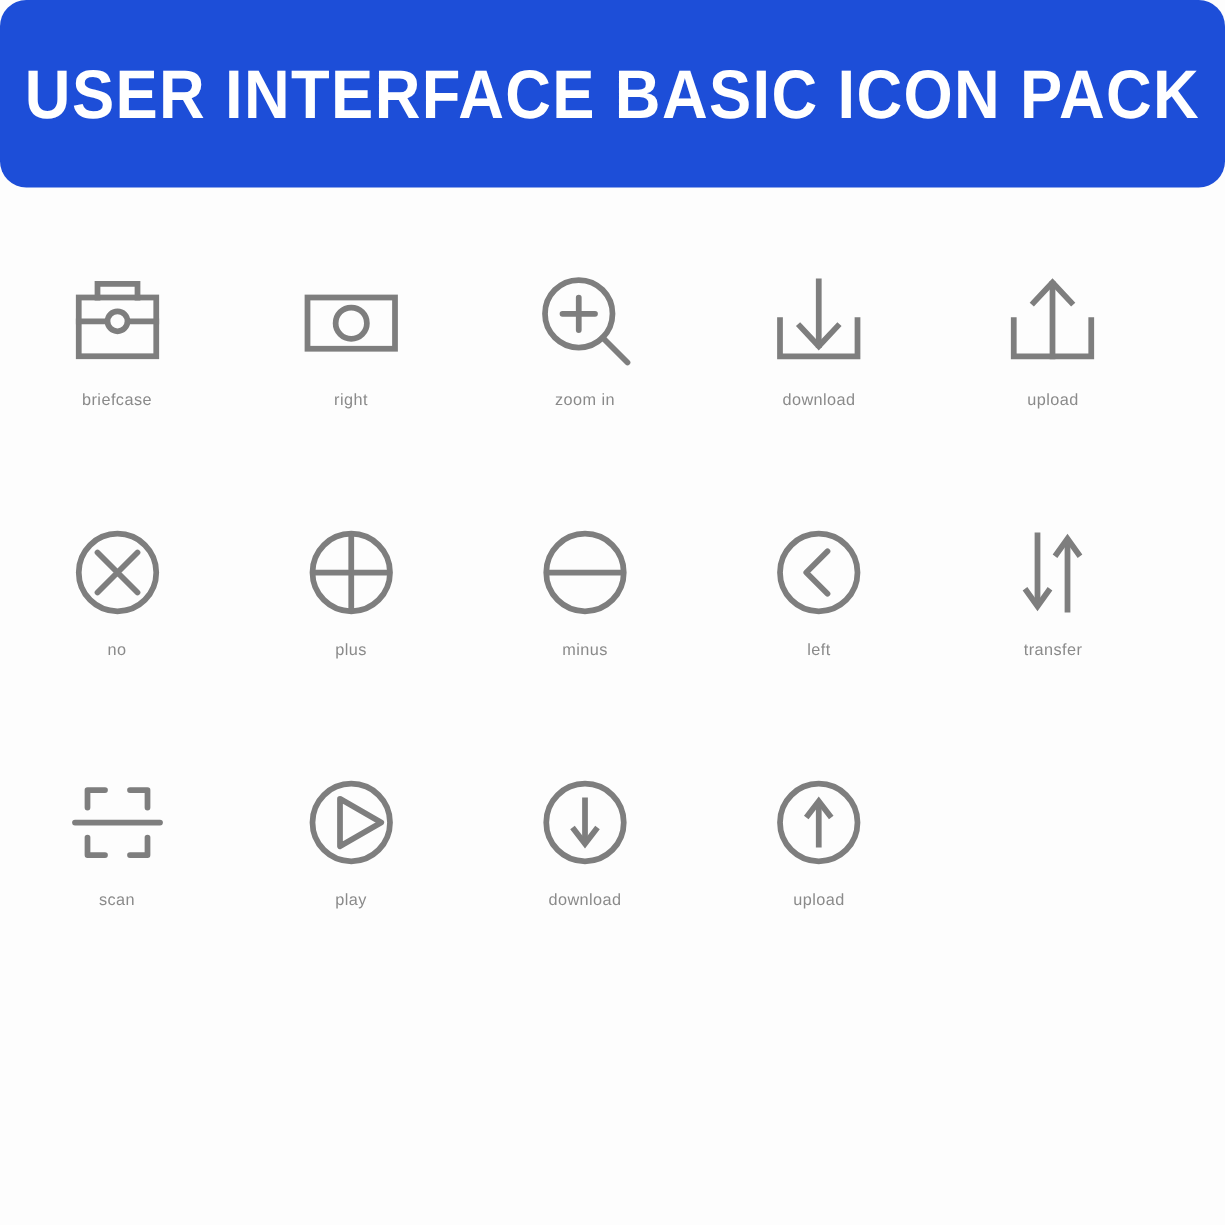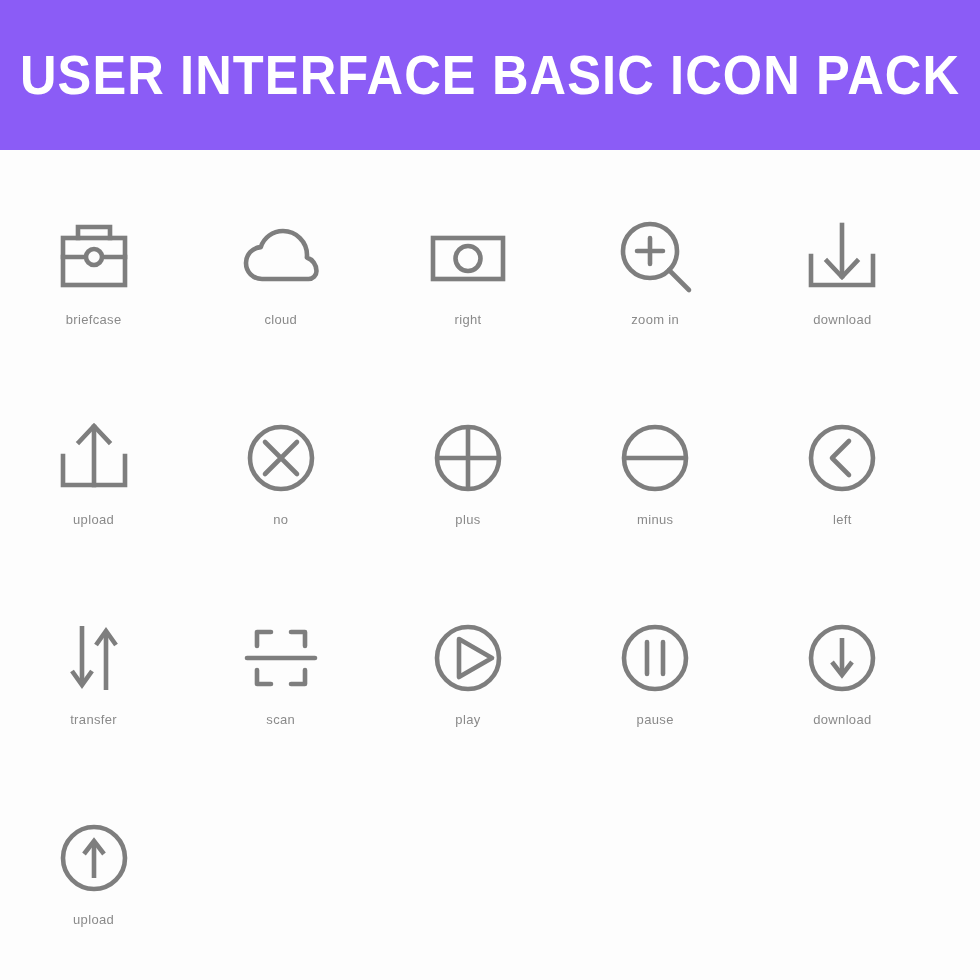--- a/index.html
+++ b/index.html
@@ -21,24 +21,25 @@
     background: #fdfdfd;
   }
 
   
   .banner {
     position: absolute;
     top: 0;
     left: 0;
     width: 980px;
     height: 150px;
-    background: #8b5cf6;
+    background: #1d4ed8;
     display: flex;
     align-items: center;
     justify-content: center;
+    border-radius: 21px;
   }
   .banner-title {
     color: #ffffff;
     font-family: "Liberation Sans", sans-serif;
     font-size: 55px;
     font-weight: bold;
     letter-spacing: 1.2px;
     text-transform: uppercase;
     transform: scaleX(0.92);
     transform-origin: center center;
@@ -104,32 +105,20 @@
         <svg viewBox="0 0 96 96" fill="none" stroke="#7e7e7e" stroke-width="4.6" stroke-linecap="square" stroke-linejoin="miter">
           <rect x="17" y="28" width="62" height="47"></rect>
           <path d="M32 28 V17 H64 V28"></path>
           <path d="M17 47 H37 M59 47 H79"></path>
           <circle cx="48" cy="47" r="8"></circle>
         </svg>
       </div>
       <div class="cap">briefcase</div>
     </div>
 
-    <div class="cell">
-      <div class="glyph">
-        <svg viewBox="0 0 96 96" fill="none" stroke="#7e7e7e" stroke-width="4.6" stroke-linecap="round" stroke-linejoin="round">
-          <path d="M29 69 C20 69 13 62 13 53 C13 44.5 19.5 37.6 27.8 37.1
-                   C30.8 27.6 39.7 21 50 21 C63.2 21 74 31.8 74 45
-                   C74 45.9 73.95 46.7 73.86 47.5
-                   C79.5 49.4 83.5 54.7 83.5 61
-                   C83.5 65.4 80 69 75.6 69 Z"></path>
-        </svg>
-      </div>
-      <div class="cap">cloud</div>
-    </div>
 
 
     <div class="cell">
       <div class="glyph">
         <svg viewBox="0 0 96 96" fill="none" stroke="#7e7e7e" stroke-width="4.6" stroke-linecap="square" stroke-linejoin="miter">
           <rect x="13" y="28" width="70" height="41"></rect>
           <circle cx="48" cy="48.5" r="12.5"></circle>
         </svg>
       </div>
       <div class="cap">right</div>
@@ -239,29 +228,20 @@
     <div class="cell">
       <div class="glyph">
         <svg viewBox="0 0 96 96" fill="none" stroke="#7e7e7e" stroke-width="4.6" stroke-linecap="round" stroke-linejoin="round">
           <circle cx="48" cy="48" r="31"></circle>
           <path d="M39 29 L72 48 L39 67 Z"></path>
         </svg>
       </div>
       <div class="cap">play</div>
     </div>
 
-    <div class="cell">
-      <div class="glyph">
-        <svg viewBox="0 0 96 96" fill="none" stroke="#7e7e7e" stroke-width="4.6" stroke-linecap="round" stroke-linejoin="round">
-          <circle cx="48" cy="48" r="31"></circle>
-          <path d="M40 32 V64 M56 32 V64"></path>
-        </svg>
-      </div>
-      <div class="cap">pause</div>
-    </div>
 
     <div class="cell">
       <div class="glyph">
         <svg viewBox="0 0 96 96" fill="none" stroke="#7e7e7e" stroke-width="4.6" stroke-linecap="butt" stroke-linejoin="miter">
           <circle cx="48" cy="48" r="31"></circle>
           <path d="M48 28 V64"></path>
           <path d="M38 52 L48 65 L58 52"></path>
         </svg>
       </div>
       <div class="cap">download</div>

